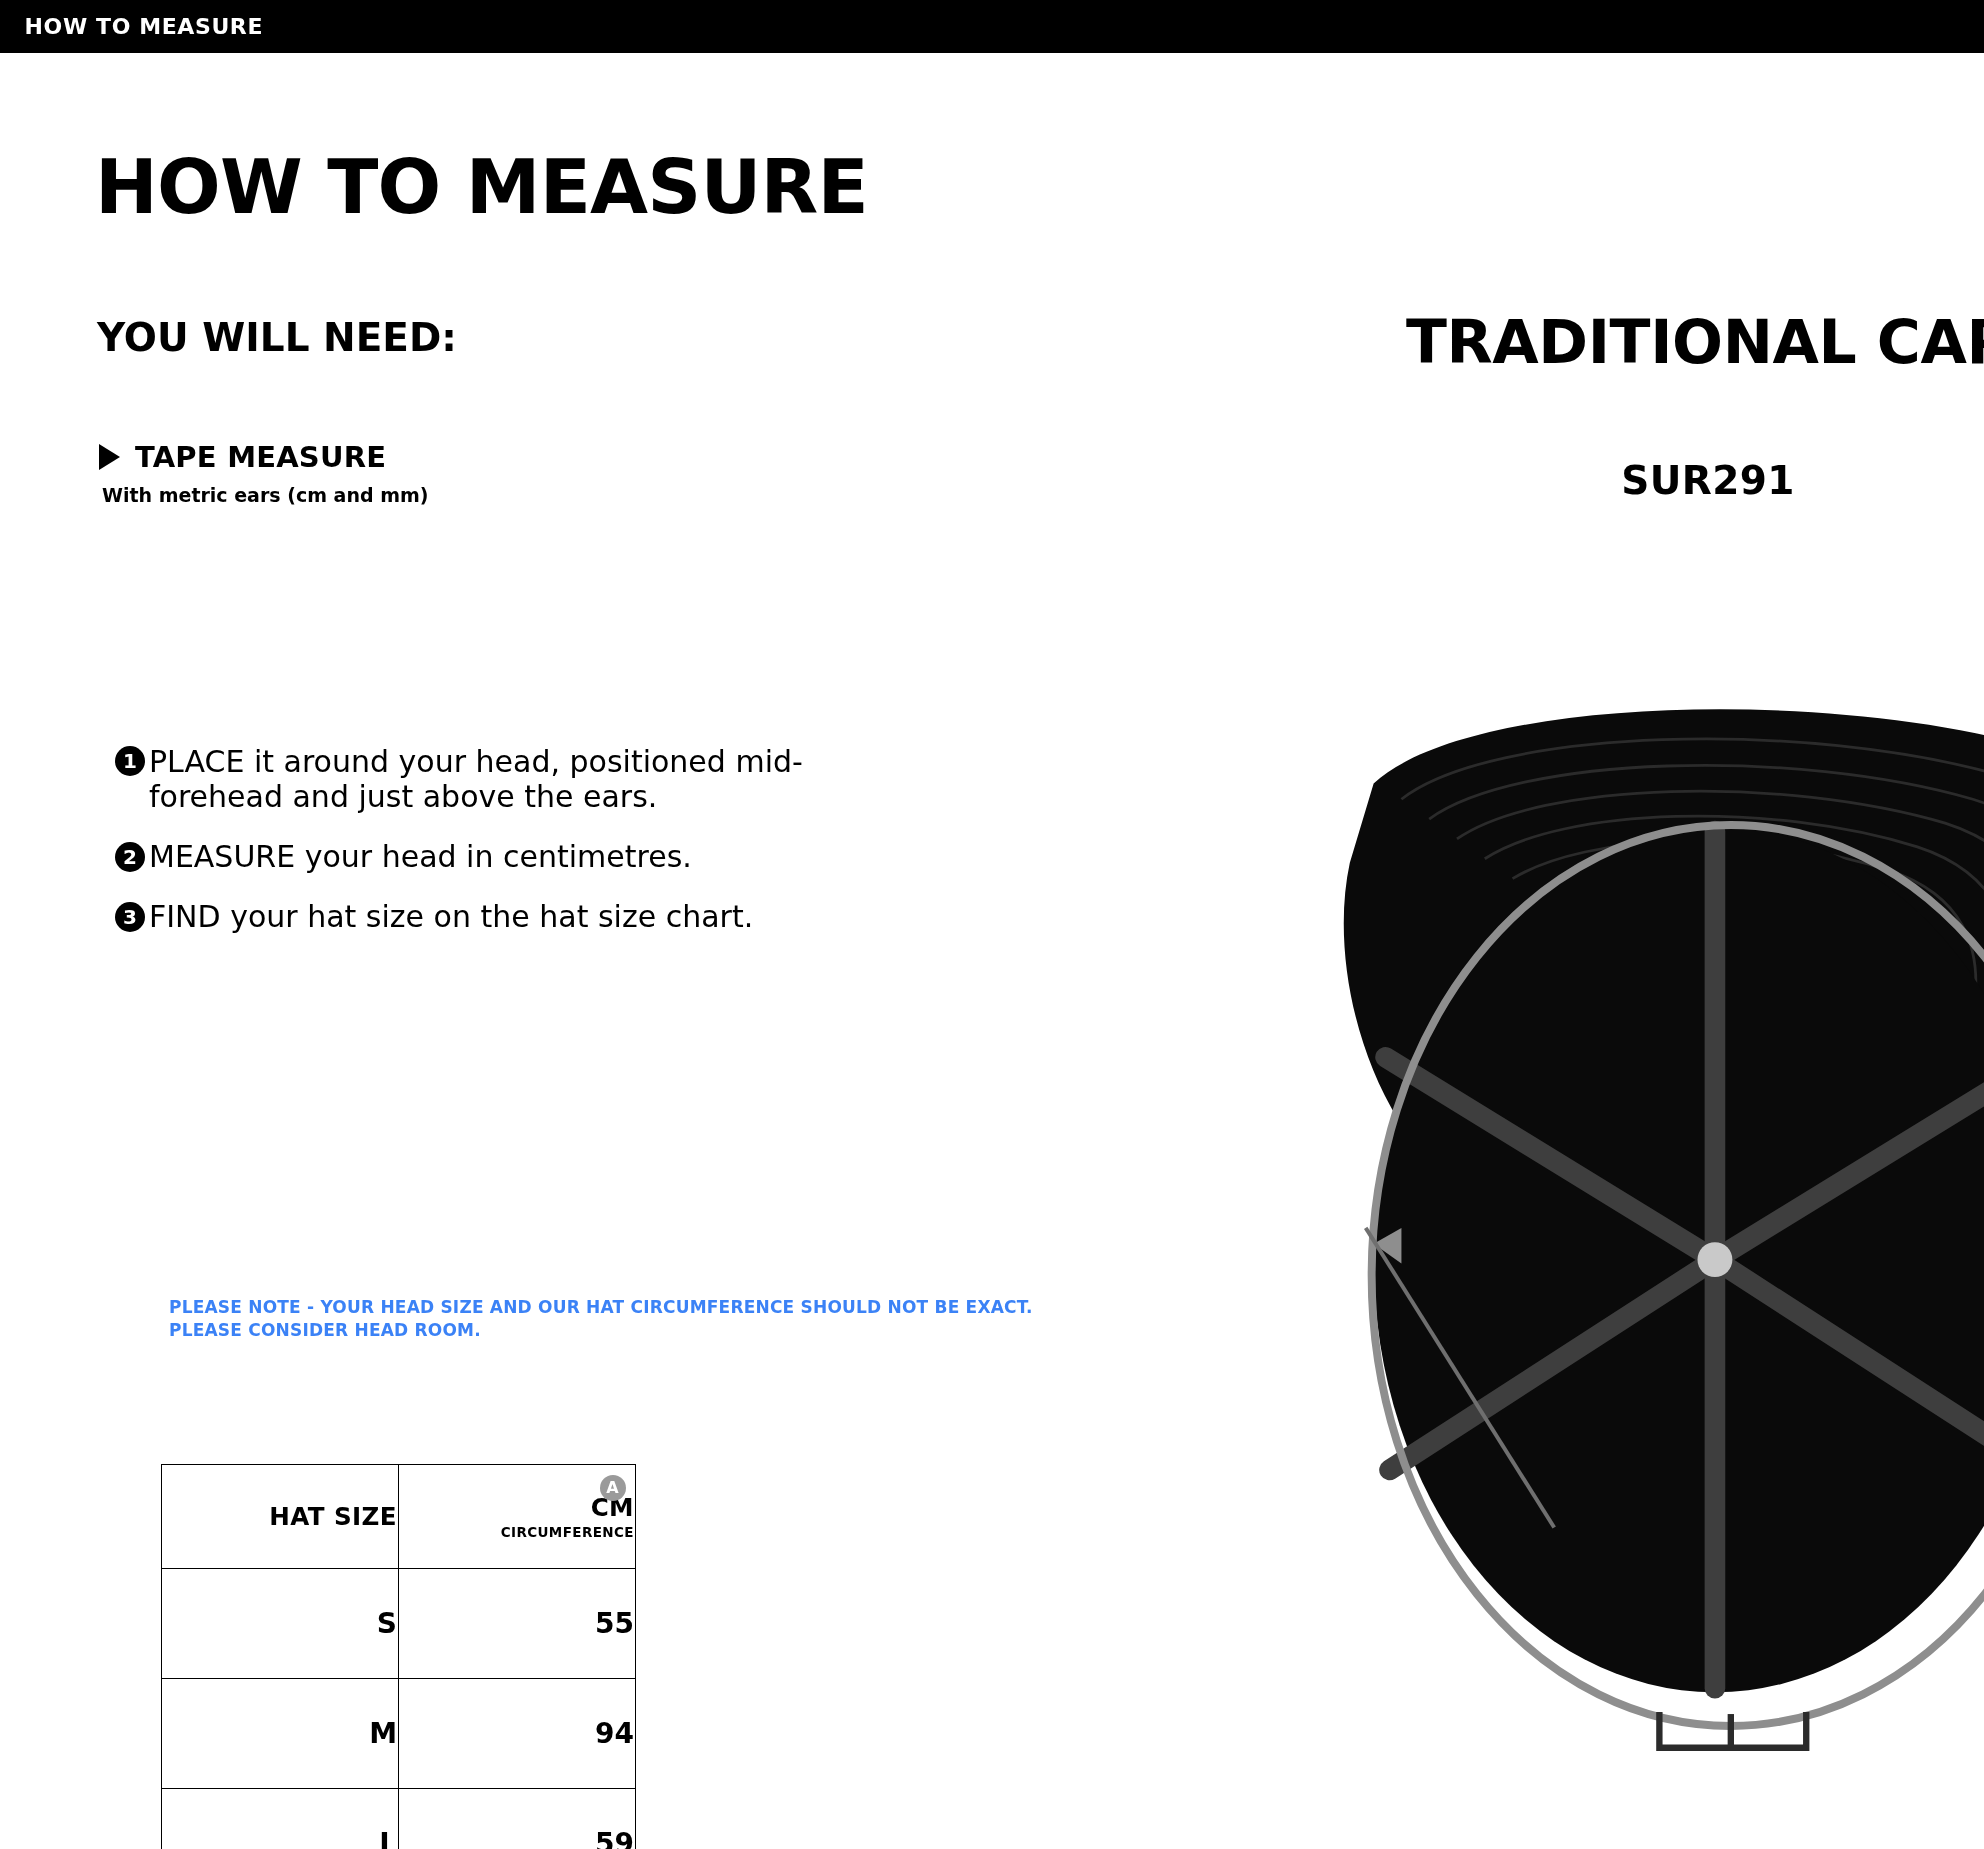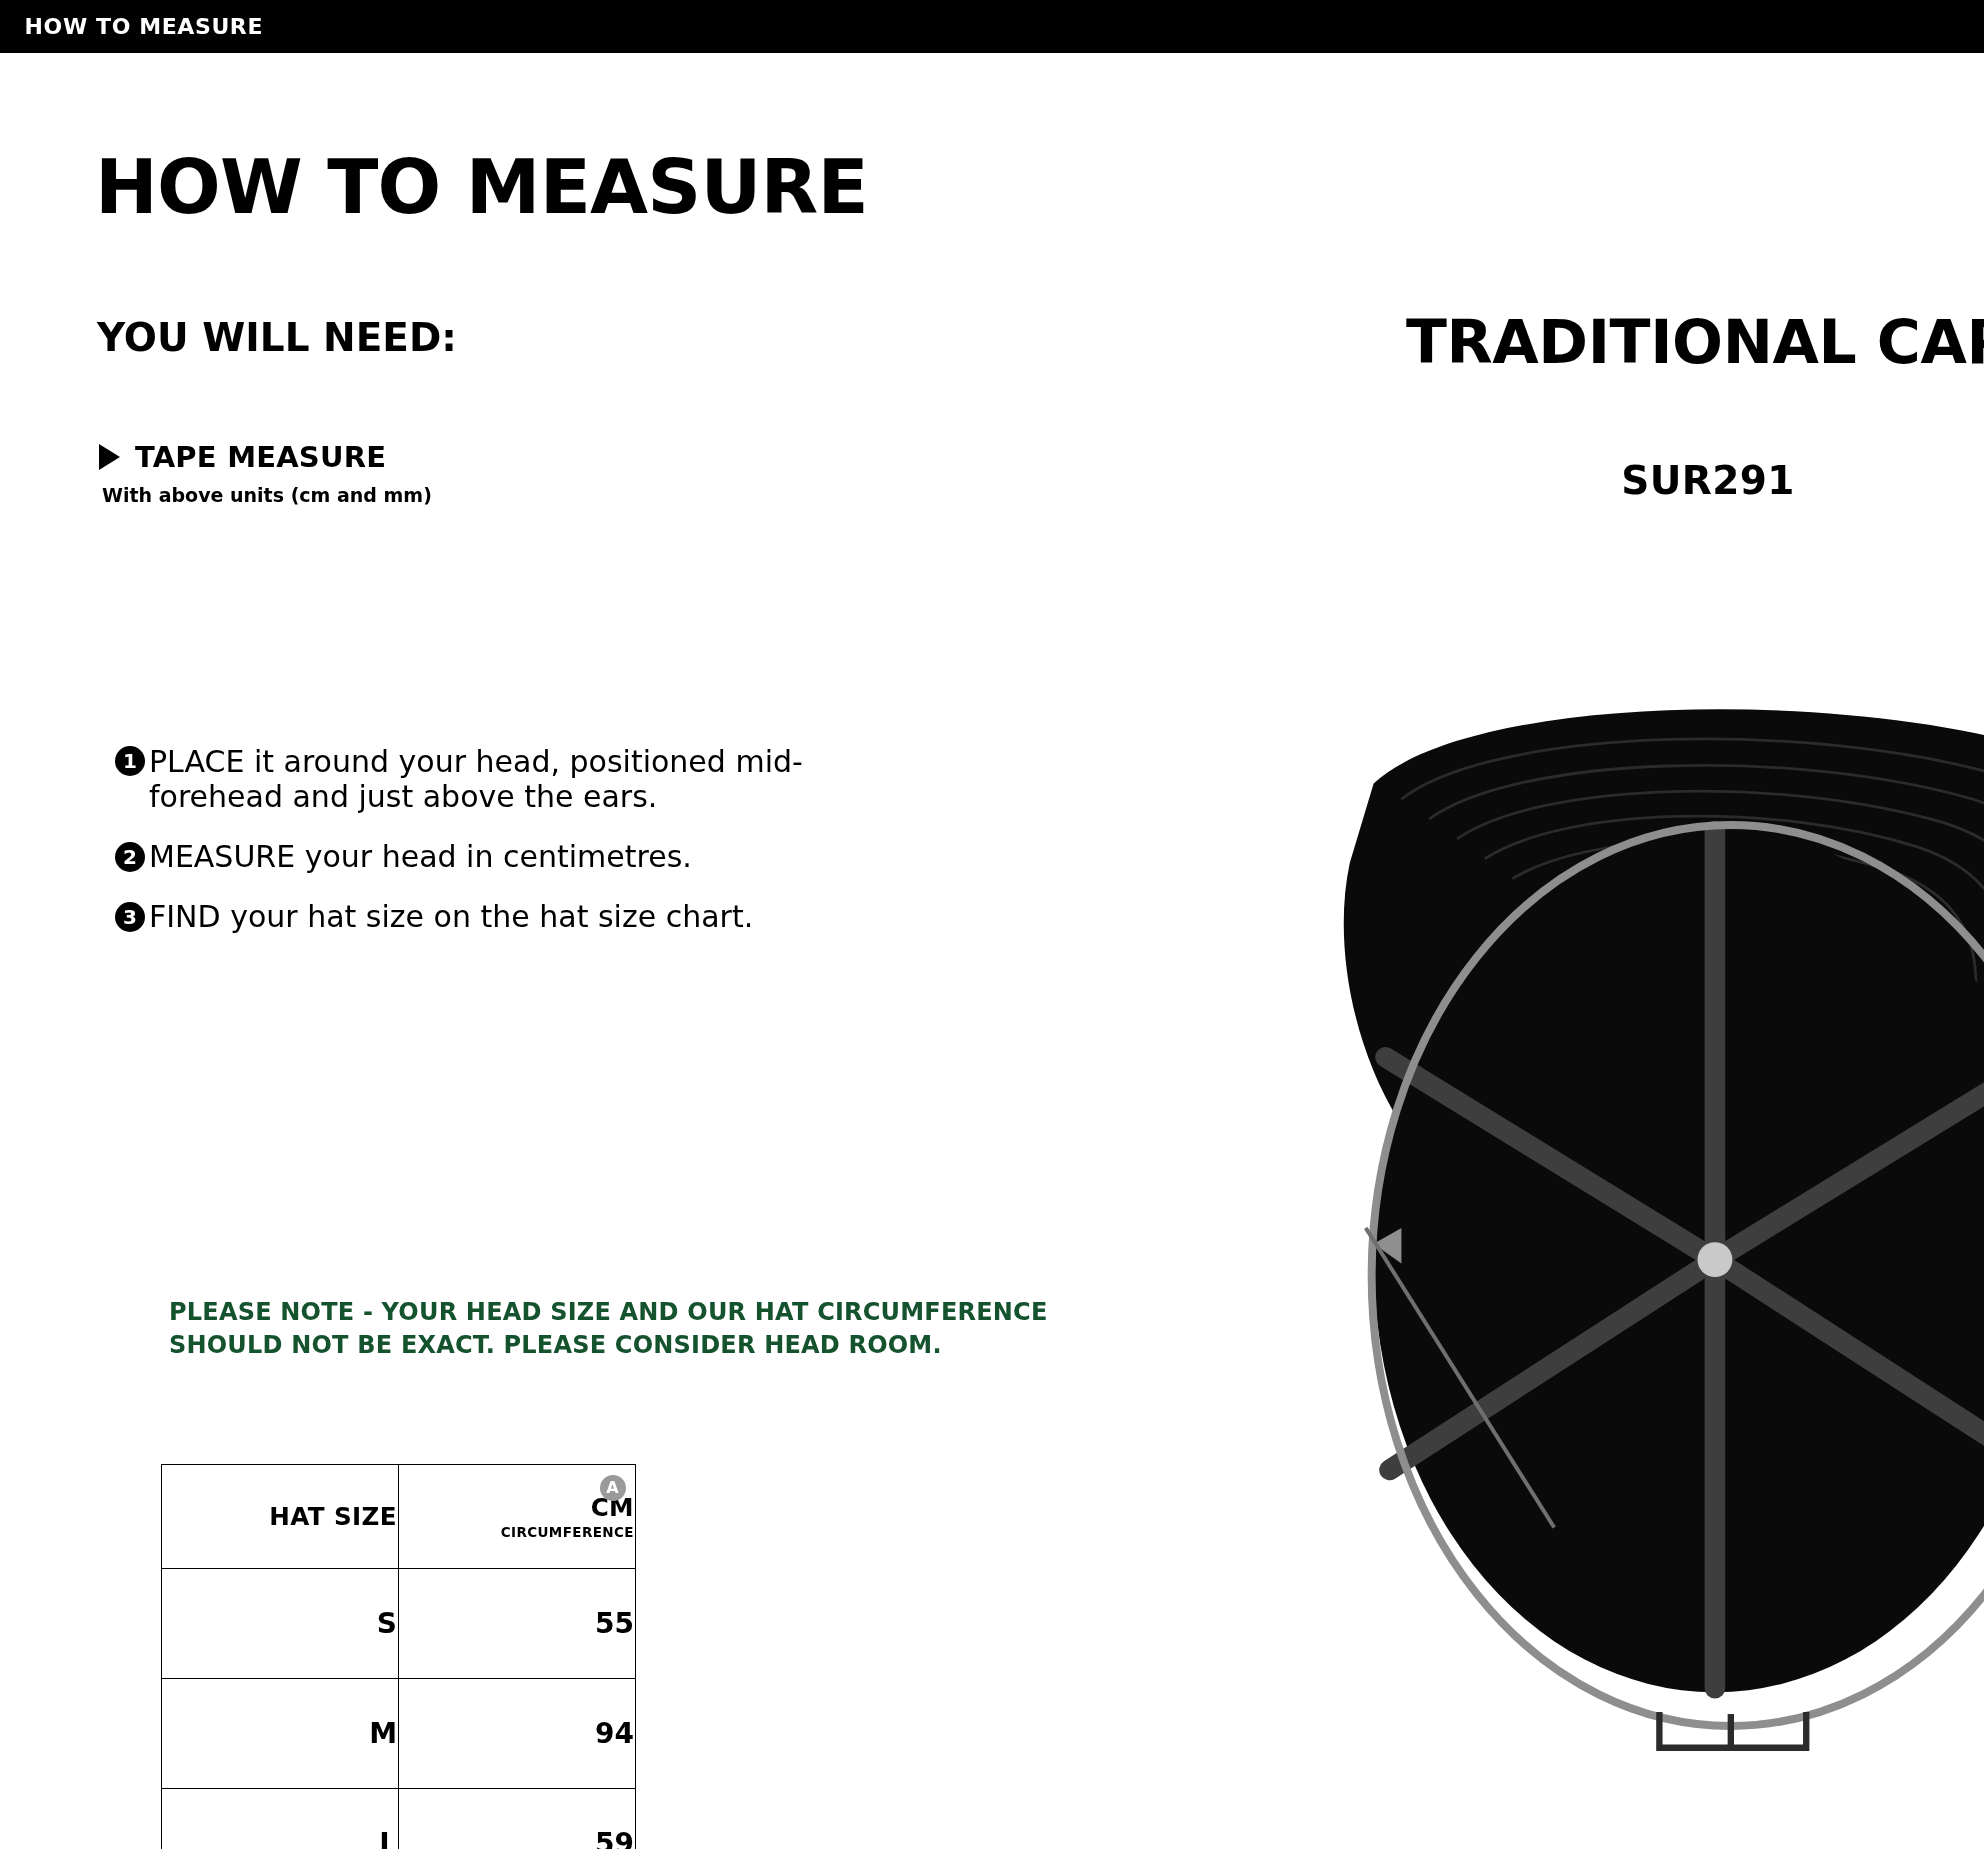--- a/index.html
+++ b/index.html
@@ -120,24 +120,24 @@
     font-weight: normal;
     line-height: 1.18;
     margin-left: 4px;
     max-width: 667px;
   }
 
   .note {
     position: absolute;
     top: 1243px;
     left: 169px;
-    font-size: 24px;
+    font-size: 17px;
     font-weight: bold;
     line-height: 1.38;
-    color: #14532d;
+    color: #3b82f6;
     letter-spacing: 0.2px;
   }
 
   
   .size-table {
     position: absolute;
     top: 1411px;
     left: 161px;
     border-collapse: collapse;
     table-layout: fixed;
@@ -240,21 +240,21 @@
 <div class="left-col">
 
   <div class="page-title">HOW TO MEASURE</div>
 
   <div class="need-title">YOU WILL NEED:</div>
 
   <div class="tape-row">
     <div class="tri-icon"></div>
     <div class="tape-label">TAPE MEASURE</div>
   </div>
-  <div class="tape-sub">With above units (cm and mm)</div>
+  <div class="tape-sub">With metric ears (cm and mm)</div>
 
   <div class="steps">
     <div class="step">
       <div class="step-num">1</div>
       <div class="step-text">PLACE it around your head, positioned mid-forehead and just above the ears.</div>
     </div>
     <div class="step">
       <div class="step-num">2</div>
       <div class="step-text">MEASURE your head in centimetres.</div>
     </div>

